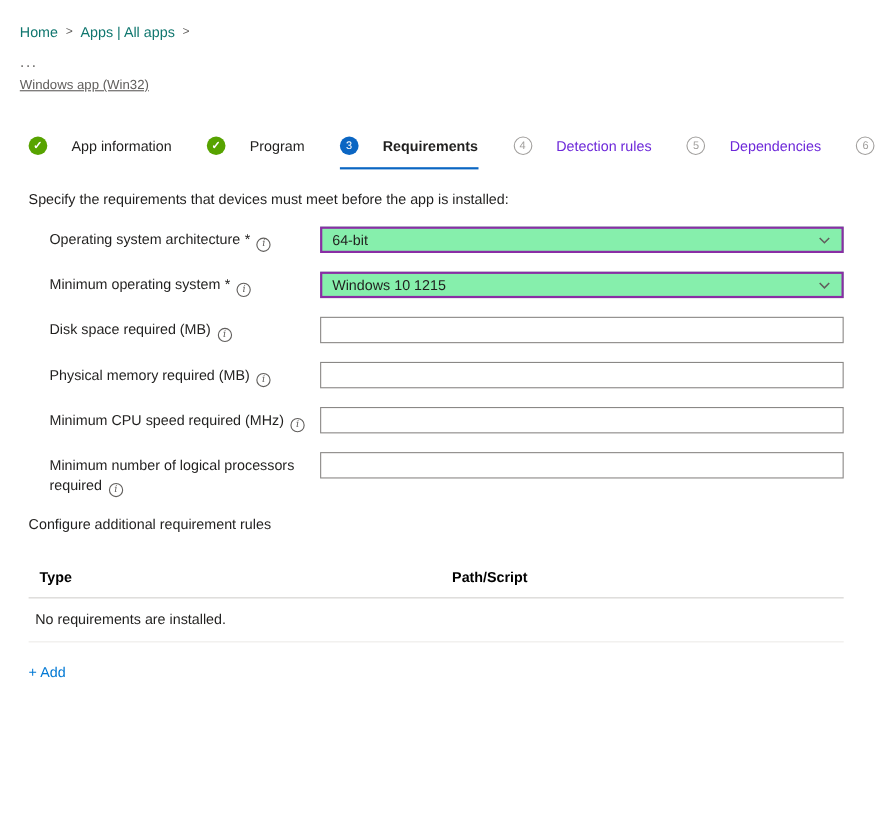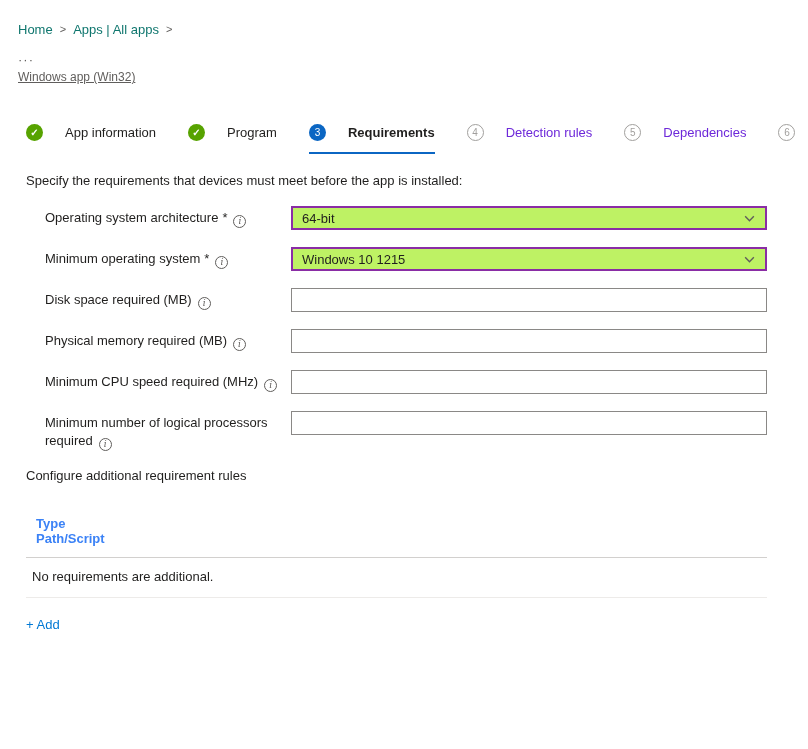--- a/index.html
+++ b/index.html
@@ -39,29 +39,29 @@
   
   .content { margin-left: 8px; }
   .intro { margin-top: 19px; color: #201f1e; }
   .form-area { margin-top: 18px; }
   .form-row { display: flex; width: 741px; margin-bottom: 17px; align-items: flex-start; }
   .form-label { width: 246px; padding-right: 12px; padding-top: 3px; color: #201f1e; line-height: 1.4; margin-left: 19px; }
   .req::after { content: "*"; margin-left: 4px; color: #292827; }
   .info-icon { display: inline-flex; width: 13px; height: 13px; border: 1px solid #605e5c; border-radius: 50%; align-items: center; justify-content: center; color: #605e5c; font-size: 9px; margin-left: 6px; vertical-align: -2px; cursor: pointer; font-family: "DejaVu Serif", serif; }
   .info-icon::after { content: "i"; font-style: italic; }
   .control { flex: 1; }
-  .select-box { height: 24px; border: 2px solid #8a2da5; display: flex; align-items: center; justify-content: space-between; padding: 0 9px; cursor: pointer; background: #bef264; }
+  .select-box { height: 24px; border: 2px solid #8a2da5; display: flex; align-items: center; justify-content: space-between; padding: 0 9px; cursor: pointer; background: #86efac; }
   .select-value { color: #201f1e; }
   .chevron-icon { display: inline-flex; }
   .text-input { width: 100%; height: 24px; border: 1px solid #8a8886; padding: 0 8px; font-family: "Liberation Sans", sans-serif; font-size: 13px; color: #201f1e; outline: none; background: #ffffff; }
 
   
   .section-title { margin-top: 10px; color: #201f1e; }
   .req-table { width: 741px; margin-top: 27px; }
-  .t-header { display: flex; font-weight: 700; padding: 6px 0 11px 10px; border-bottom: 1px solid #d2d0ce; color: #3b82f6; flex-direction: column; }
+  .t-header { display: flex; font-weight: 700; padding: 6px 0 11px 10px; border-bottom: 1px solid #d2d0ce; color: #000000; }
   .t-col1 { width: 375px; }
   .t-col2 { flex: 1; }
   .t-empty-row { padding: 11px 0 13px 6px; border-bottom: 1px solid #edebe9; color: #201f1e; }
 
   .add-link { display: inline-block; margin-top: 19px; color: #0078d4; cursor: pointer; }
 </style>
 </head>
 <body>
 
 <div class="breadcrumb">
@@ -179,18 +179,18 @@
 
   </div>
 
   <div class="section-title">Configure additional requirement rules</div>
 
   <div class="req-table">
     <div class="t-header">
       <div class="t-col1">Type</div>
       <div class="t-col2">Path/Script</div>
     </div>
-    <div class="t-empty-row">No requirements are additional.</div>
+    <div class="t-empty-row">No requirements are installed.</div>
   </div>
 
   <span class="add-link">+ Add</span>
 
 </div>
 
 </body></html>

